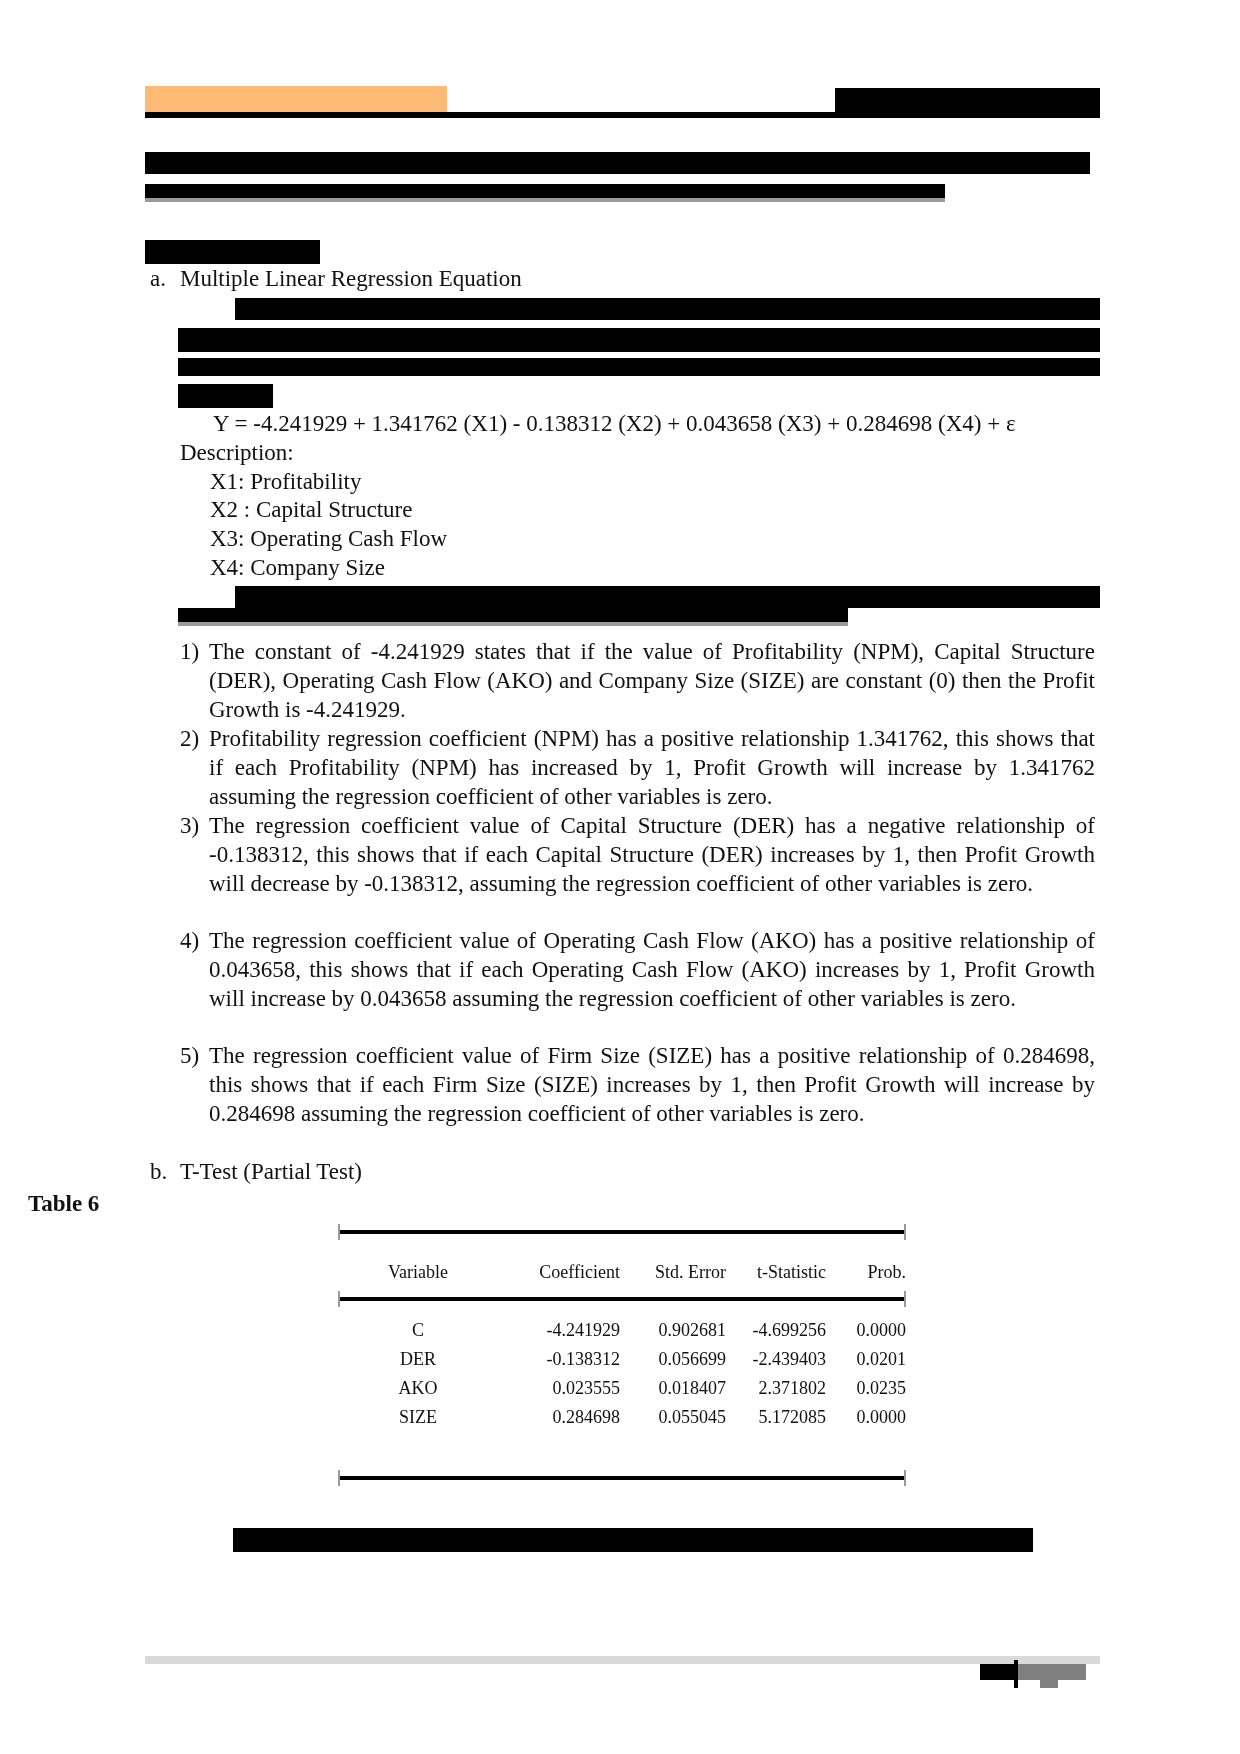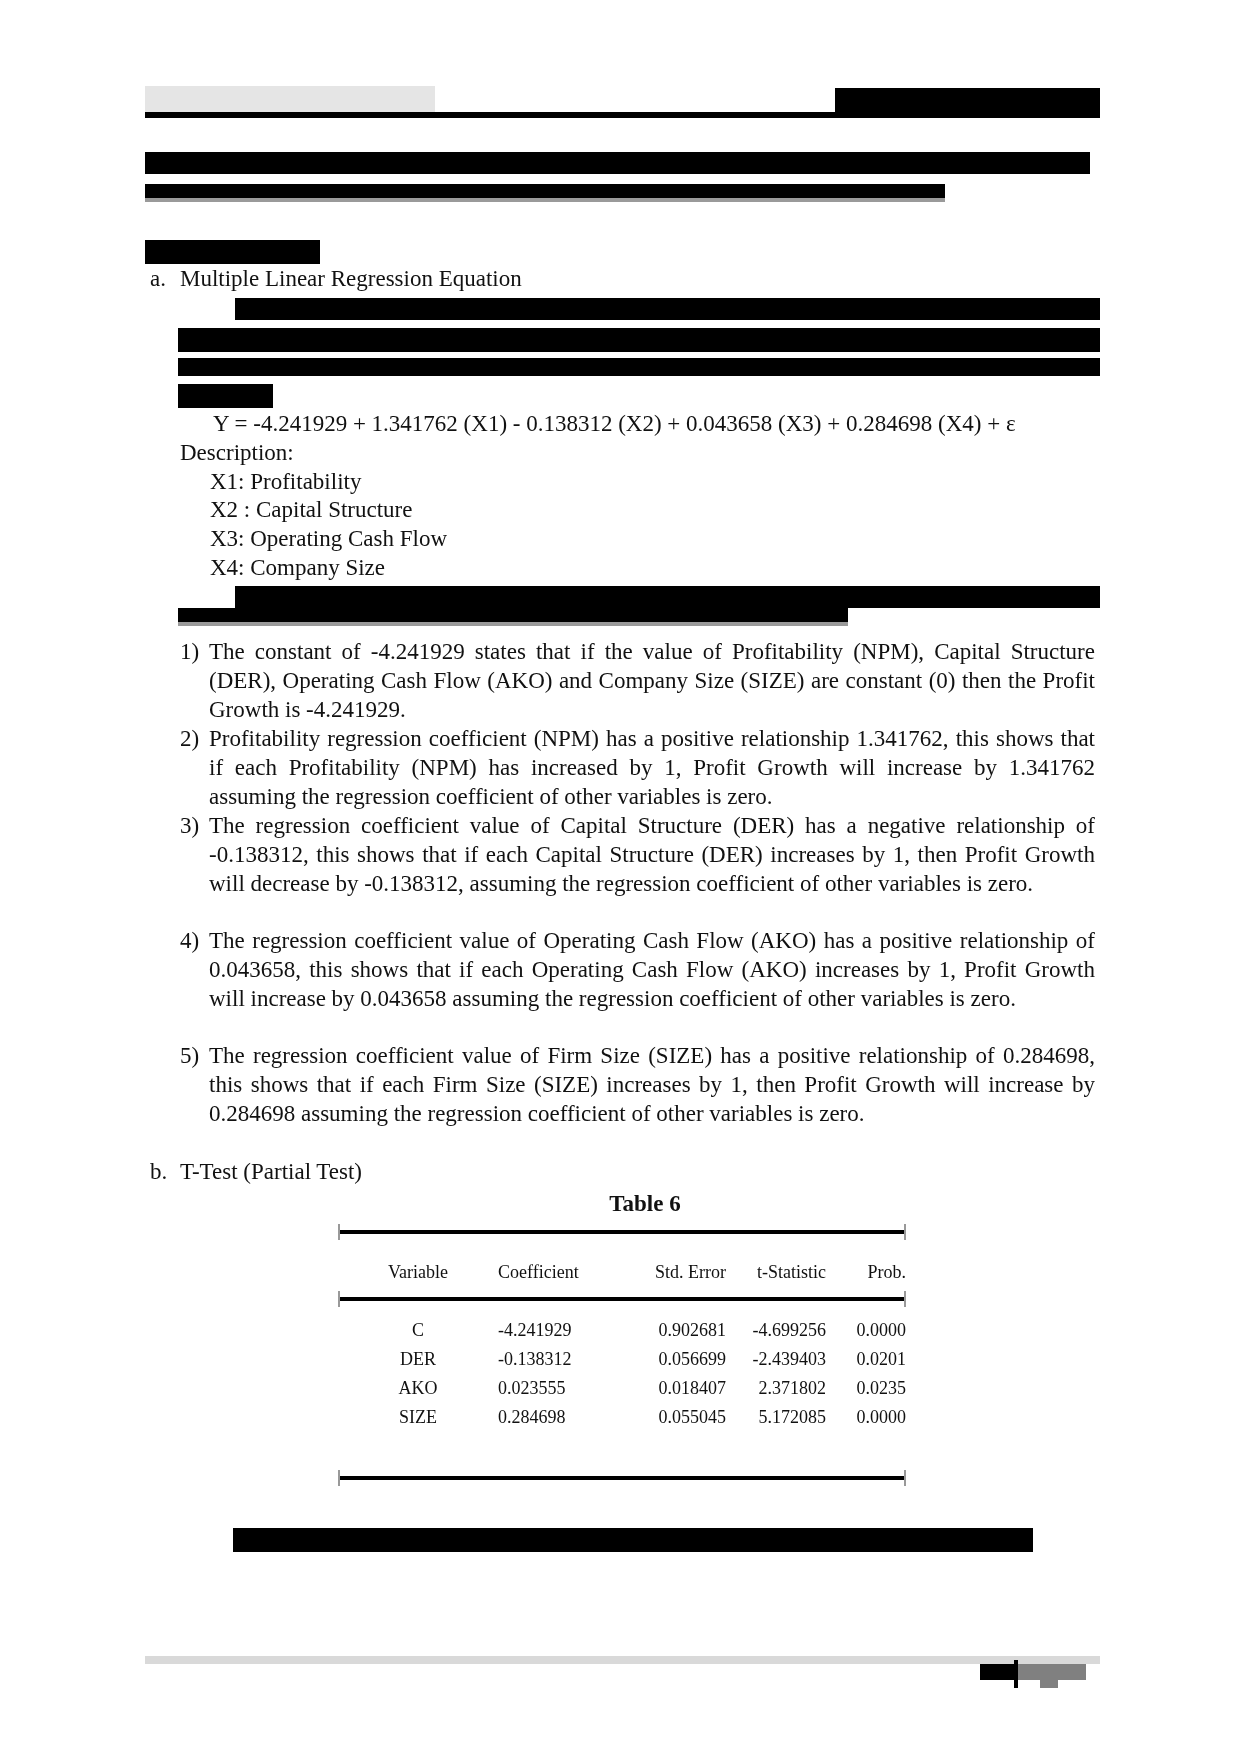--- a/index.html
+++ b/index.html
@@ -22,23 +22,24 @@
     .header-url {
       position: absolute;
       left: 145px;
       top: 86px;
       height: 28px;
       font-size: 22px;
       line-height: 28px;
       color: #1f5fbf;
       text-decoration: underline;
       font-weight: bold;
-      background: #e5e5e5;
+      background: #fdba74;
       color: transparent;
       width: 290px;
+      padding-left: 12px;
     }
     .header-rule {
       position: absolute;
       left: 145px;
       top: 112px;
       width: 955px;
       height: 6px;
       background: #000;
     }
     .txt {
@@ -62,25 +63,25 @@
     .list-body {
       margin-left: 29px;
       text-align: justify;
       text-align-last: left;
     }
     .table-title {
       position: absolute;
       left: 0;
       width: 1240px;
       top: 1189px;
-      text-align: center;
+      text-align: left;
       font-weight: bold;
       font-size: 23px;
       line-height: 29px;
-      padding-left: 50px;
+      padding-left: 28px;
       box-sizing: border-box;
     }
     .tbl-rule {
       position: absolute;
       left: 338px;
       width: 568px;
       height: 4px;
       background: #000;
     }
     .tbl-rule::before, .tbl-rule::after {
@@ -101,21 +102,21 @@
       font-size: 18px;
     }
     table.reg td, table.reg th {
       padding: 0;
       font-weight: normal;
       height: 29px;
       line-height: 29px;
       white-space: nowrap;
     }
     .c-var { width: 160px; text-align: center; }
-    .c-coef { width: 122px; text-align: left; }
+    .c-coef { width: 122px; text-align: right; }
     .c-se { width: 106px; text-align: right; }
     .c-t { width: 100px; text-align: right; }
     .c-p { width: 80px; text-align: right; }
     .footer-rule {
       position: absolute;
       left: 145px;
       top: 1656px;
       width: 955px;
       height: 8px;
       background: #d9d9d9;

